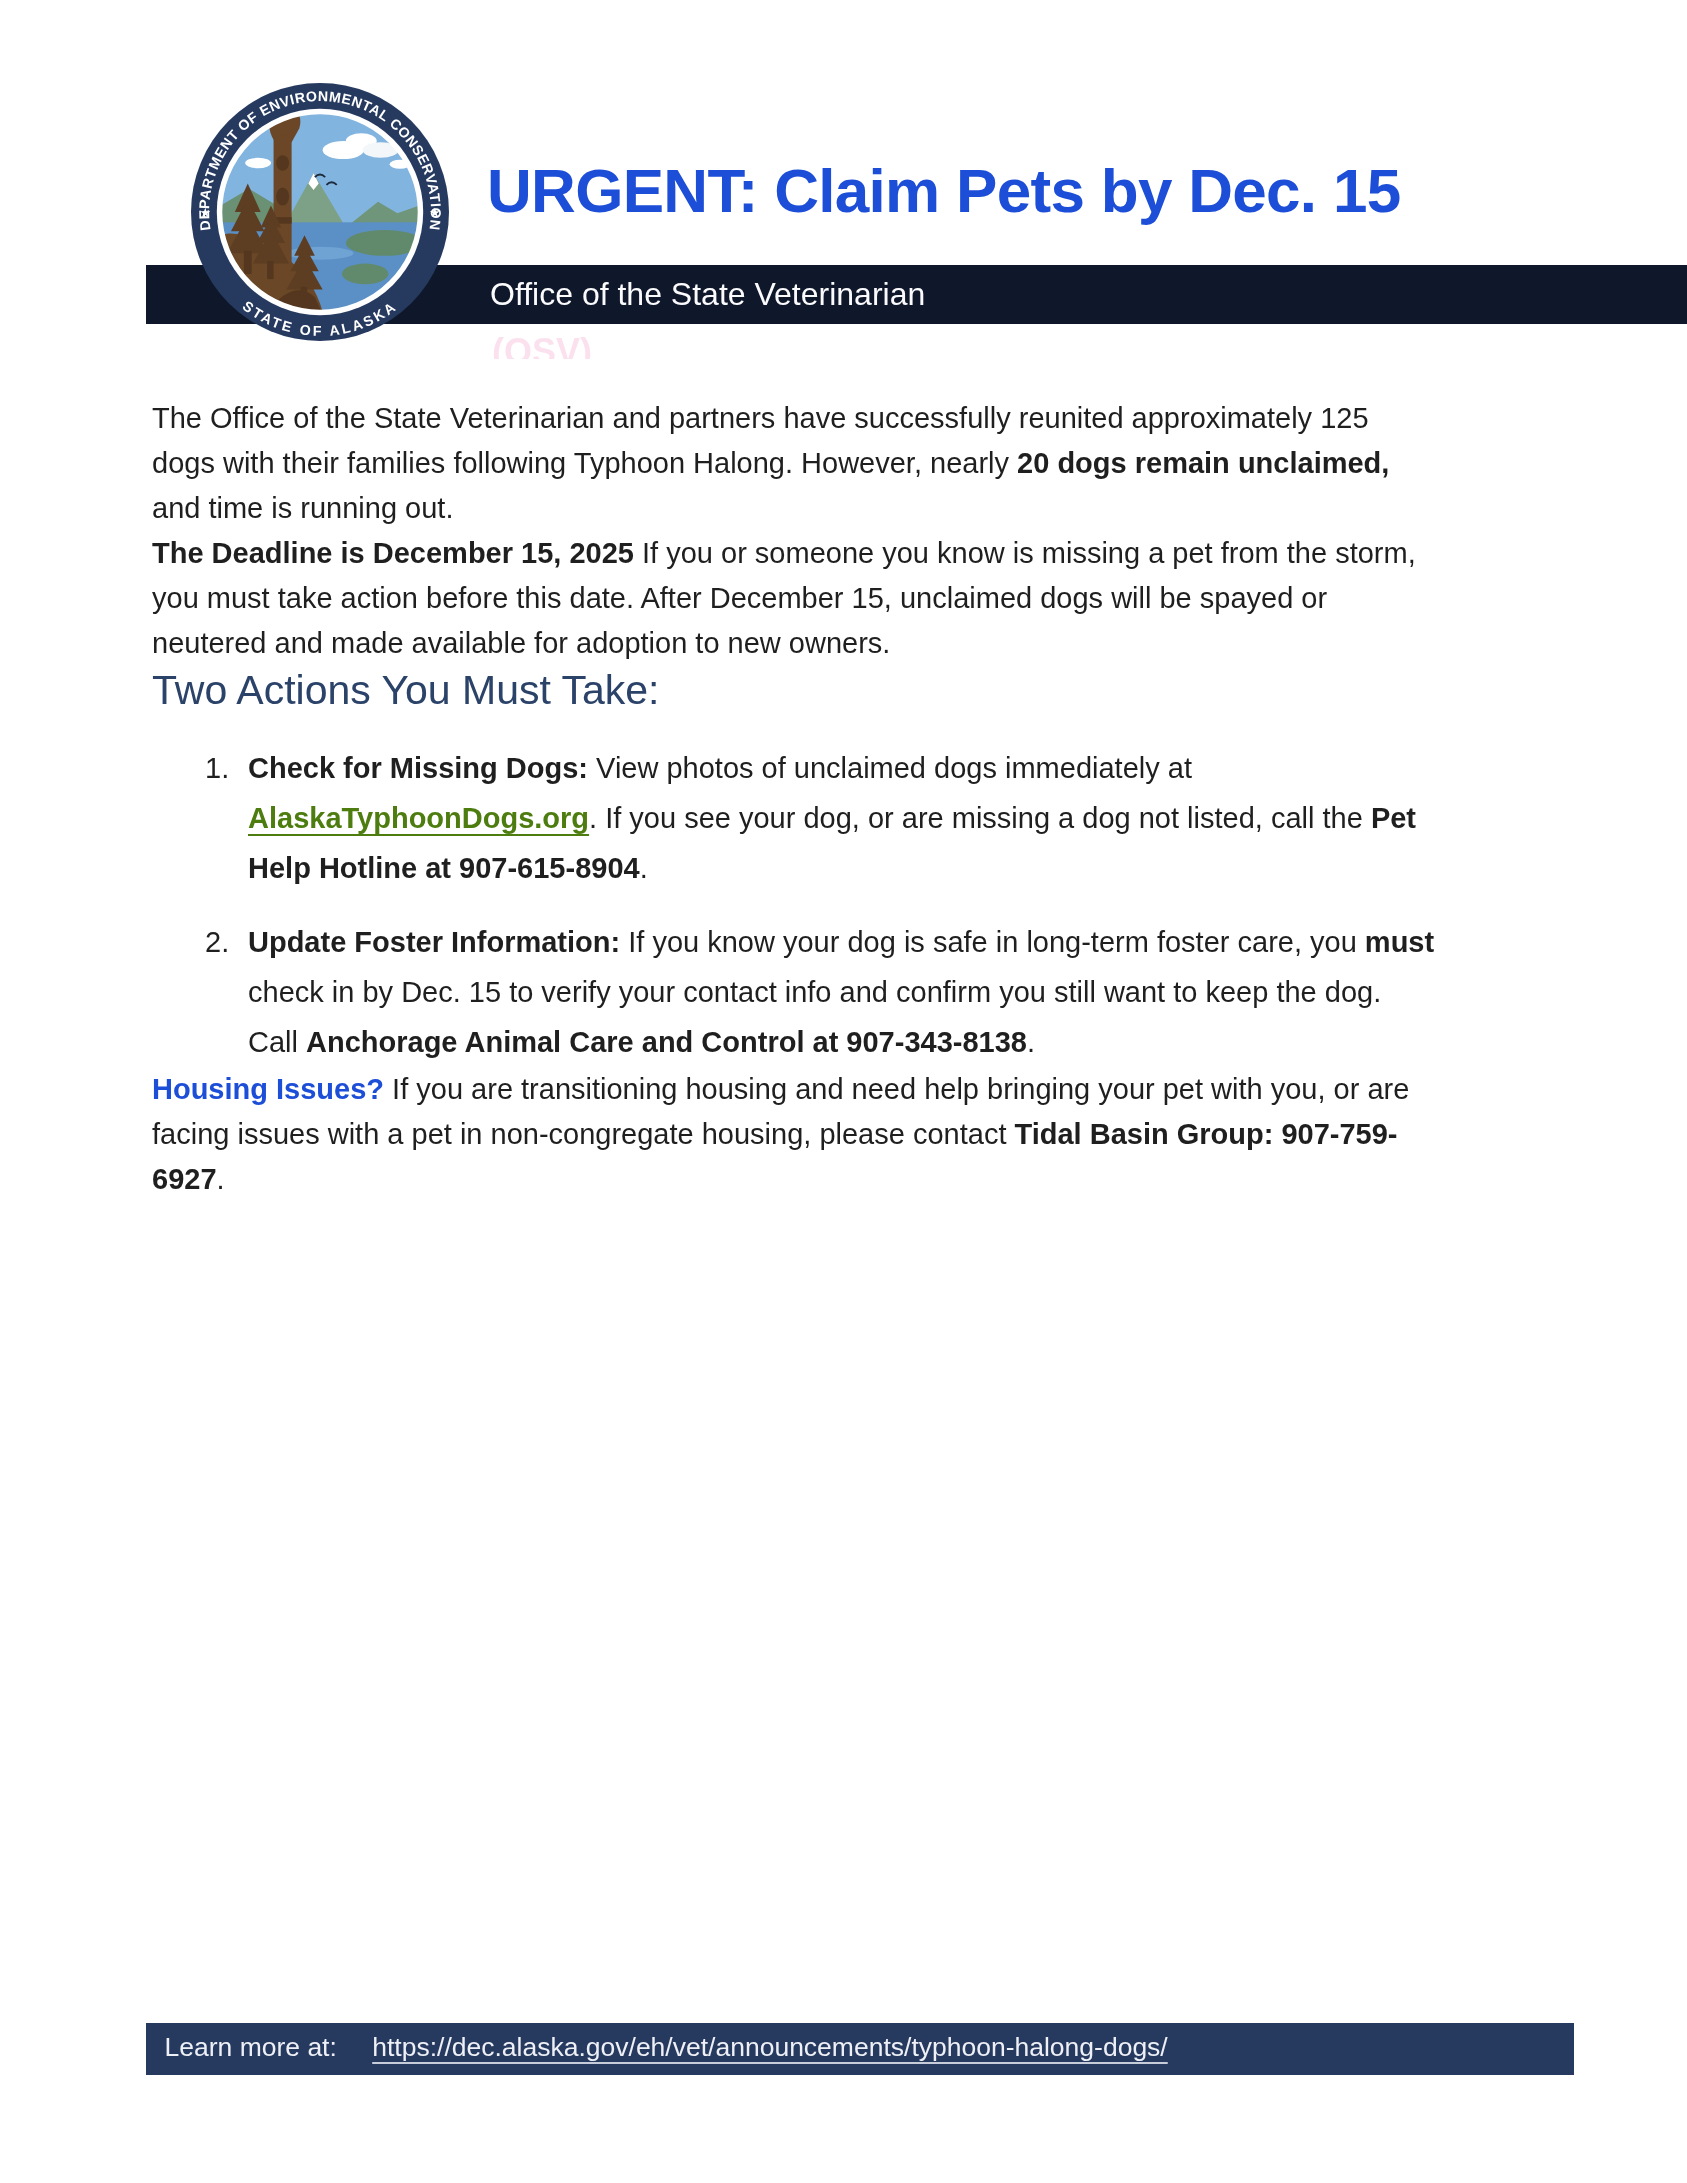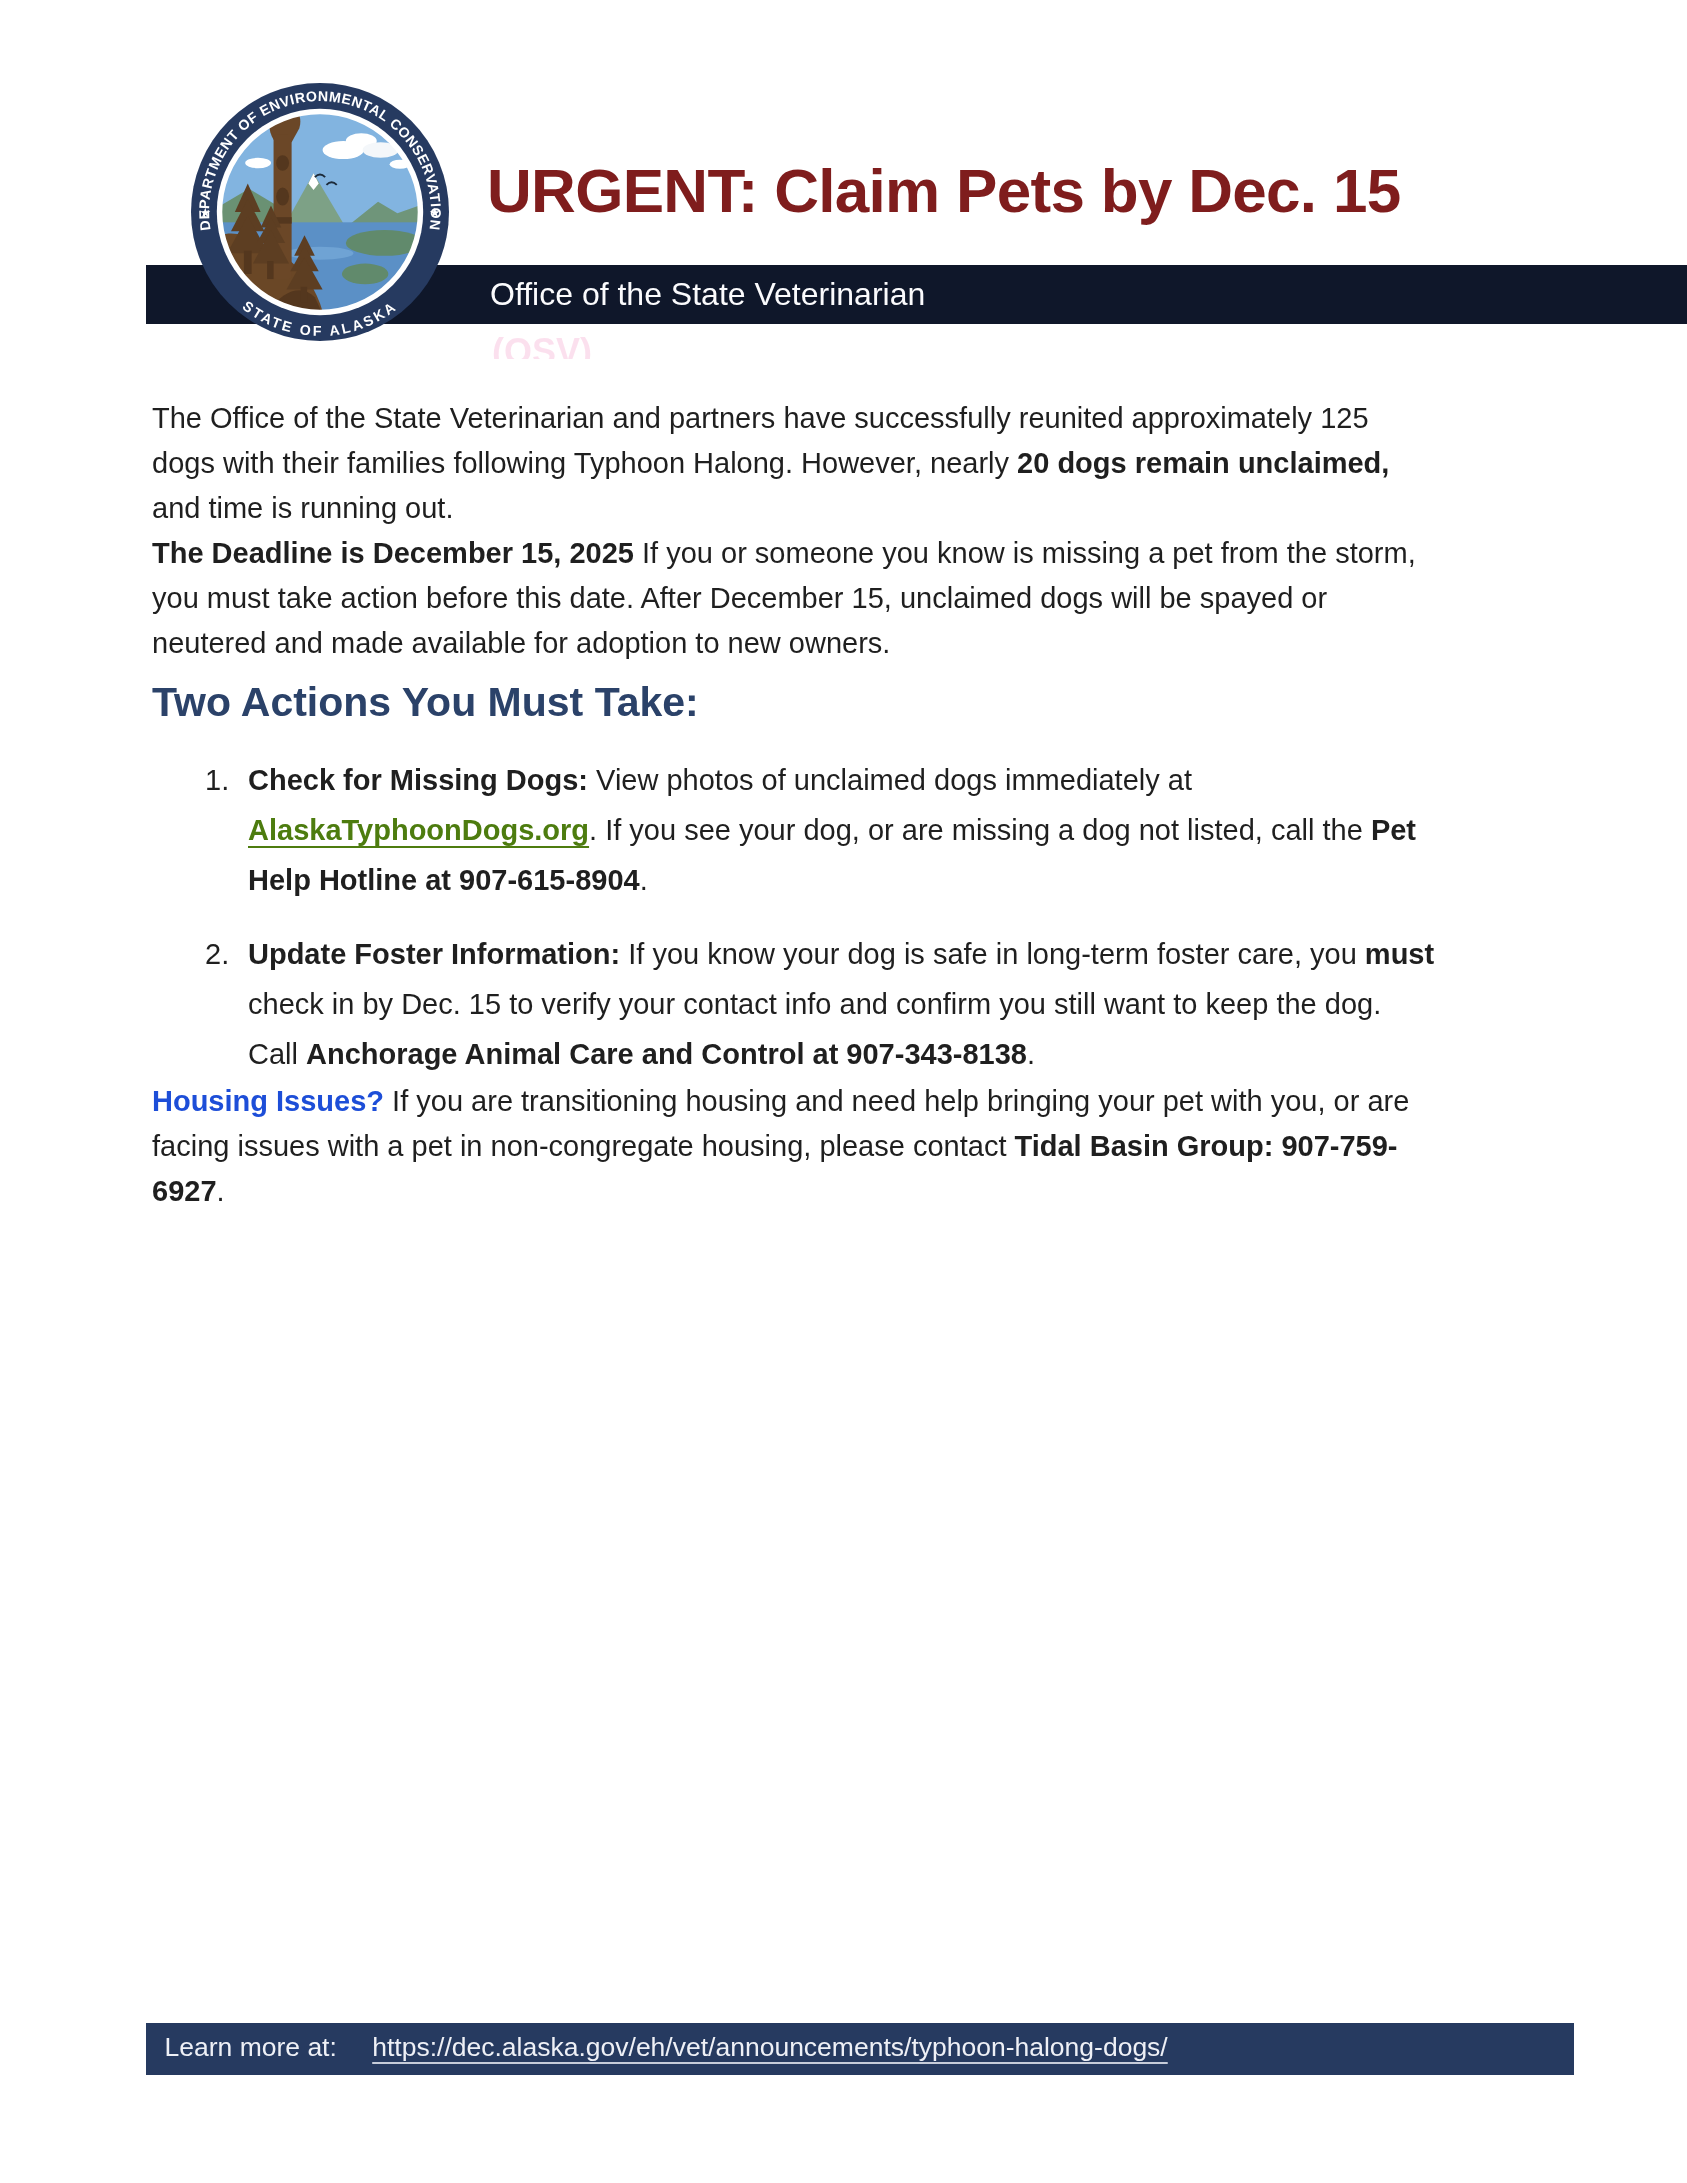--- a/index.html
+++ b/index.html
@@ -4,32 +4,32 @@
 <style>
   html,body{margin:0;padding:0;background:#ffffff;}
   .page{
     position:relative;width:1687px;height:2183px;background:#ffffff;
     font-family:"Liberation Sans",sans-serif;color:#1f1f1f;overflow:hidden;
   }
   
   .seal{position:absolute;left:191px;top:83px;width:258px;height:258px;z-index:2;}
   .division{position:absolute;left:457px;top:109px;font-size:32px;color:#161616;z-index:3;}
   .page-title{position:absolute;left:487px;top:155px;margin:0;font-size:62px;font-weight:700;
-    letter-spacing:-0.7px;color:#7f1d1d;z-index:3;white-space:nowrap;}
+    letter-spacing:-0.7px;color:#1d4ed8;z-index:3;white-space:nowrap;}
   .banner{position:absolute;left:146px;top:265px;width:1656px;height:59px;background:#0f172a;z-index:1;}
   .banner-label{position:absolute;left:344px;top:0;height:59px;display:flex;align-items:center;
     font-size:32px;color:#fbfbfd;white-space:nowrap;}
   .osv-remnant{position:absolute;left:492px;top:331px;height:28px;overflow:hidden;
     font-size:36px;font-weight:700;color:#ec4899;opacity:.16;z-index:0;}
   
   .content{position:absolute;left:152px;top:396px;width:1456px;font-size:29px;line-height:45px;}
   .content p{margin:0;white-space:pre-wrap;}
   .gap-a{margin-bottom:24px;}
   .gap-b{margin-bottom:34px;}
-  .actions-heading{margin:12px 0 29px 0;font-size:41px;line-height:48px;font-weight:700;color:#2b4269;}
+  .actions-heading{margin:0 0 29px 0;font-size:41px;line-height:48px;font-weight:400;color:#2b4269;}
   .action-list{margin:0;padding:0;list-style:none;}
   .action-list li{position:relative;padding-left:96px;line-height:50px;margin-bottom:24px;}
   .action-list li:last-child{margin-bottom:0;}
   .action-num{position:absolute;left:53px;top:0;}
   .li-text{white-space:pre-wrap;display:block;}
   .housing{margin-top:24px;}
   .b{font-weight:700;}
   .link{color:#4d7c0f;}
   .navy{color:#1d4ed8;}
   .u{text-decoration:underline;text-underline-offset:6px;text-decoration-thickness:2px;}

